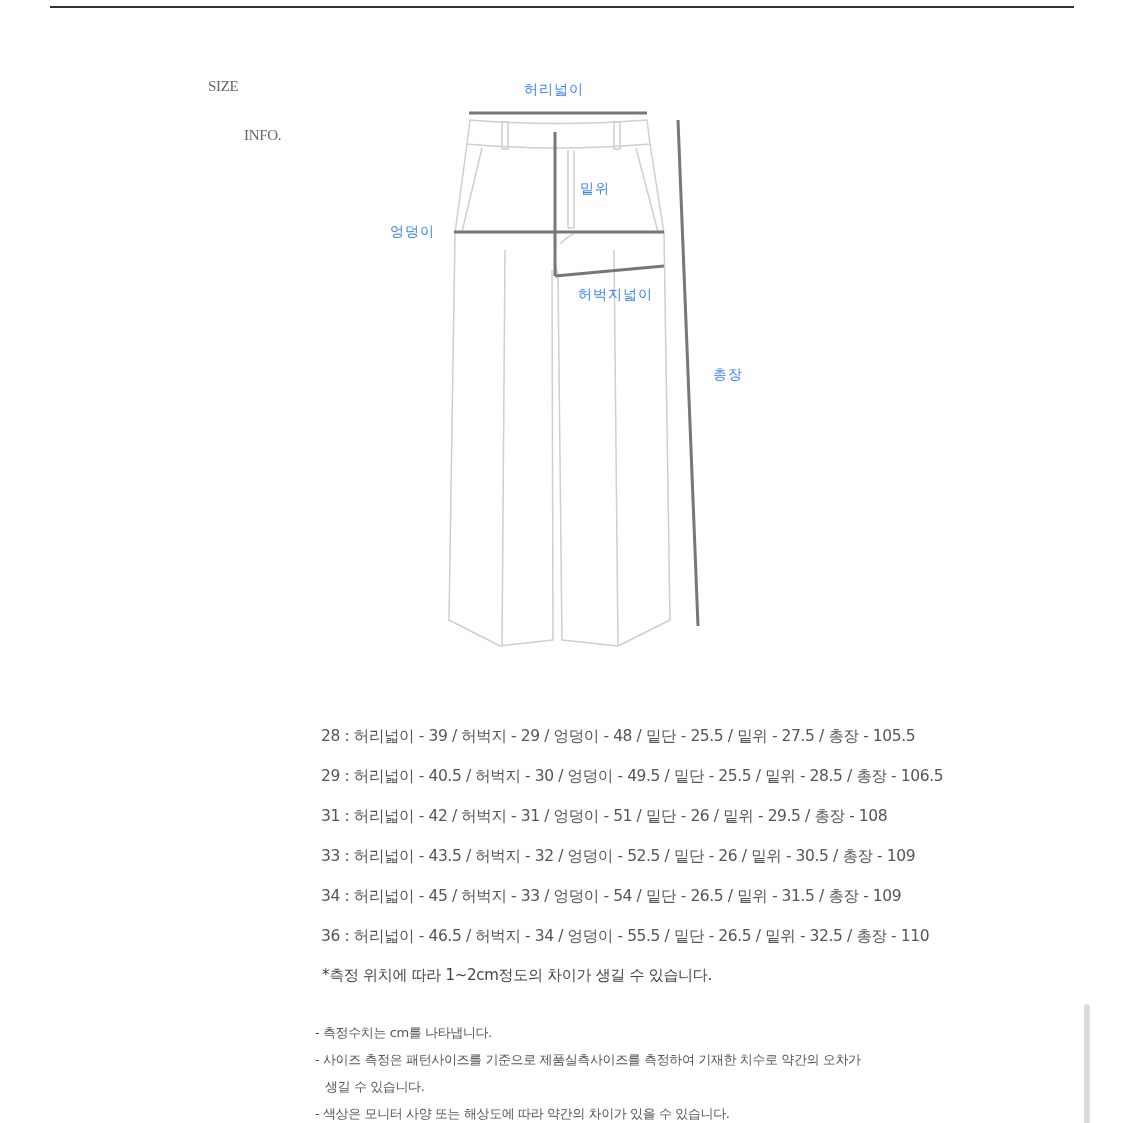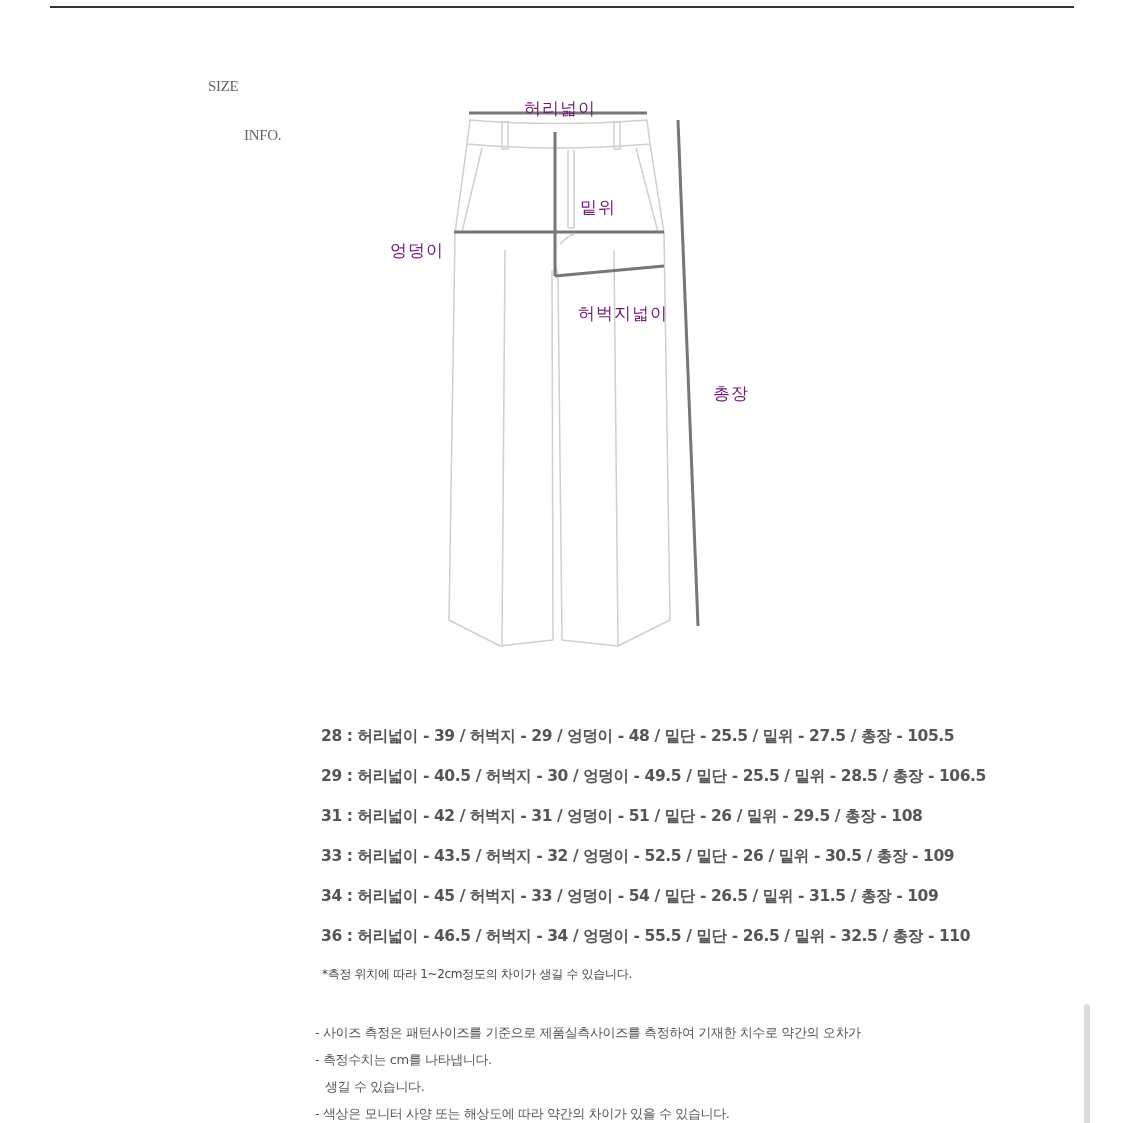--- a/index.html
+++ b/index.html
@@ -41,50 +41,48 @@
       width: 1125px;
       height: 700px;
     }
     .diagram svg {
       position: absolute;
       left: 0;
       top: 0;
     }
     .measure-label {
       position: absolute;
-      font-size: 17px;
-      color: #701a75;
+      font-size: 14px;
+      color: #3b82f6;
       letter-spacing: 1px;
-      margin-top: 16px;
     }
     .m-waist { left: 524px; top: 81px; }
     .m-rise { left: 580px; top: 180px; }
     .m-hip { left: 390px; top: 223px; }
     .m-thigh { left: 578px; top: 286px; }
     .m-length { left: 713px; top: 366px; }
 
     .size-table {
       position: absolute;
       left: 321px;
       top: 726px;
-      font-weight: bold;
     }
     .size-row {
       height: 40px;
       font-size: 15.5px;
       color: #555555;
       letter-spacing: -0.4px;
       line-height: 20px;
       white-space: nowrap;
     }
     .size-note {
       position: absolute;
       left: 322px;
       top: 966px;
-      font-size: 12px;
+      font-size: 15px;
       color: #444444;
       letter-spacing: -0.3px;
       white-space: nowrap;
     }
     .notes {
       position: absolute;
       left: 315px;
       top: 1019px;
       font-size: 13px;
       color: #555555;
@@ -160,19 +158,19 @@
   <div class="size-row">29 : 허리넓이 - 40.5 / 허벅지 - 30 / 엉덩이 - 49.5 / 밑단 - 25.5 / 밑위 - 28.5 / 총장 - 106.5</div>
   <div class="size-row">31 : 허리넓이 - 42 / 허벅지 - 31 / 엉덩이 - 51 / 밑단 - 26 / 밑위 - 29.5 / 총장 - 108</div>
   <div class="size-row">33 : 허리넓이 - 43.5 / 허벅지 - 32 / 엉덩이 - 52.5 / 밑단 - 26 / 밑위 - 30.5 / 총장 - 109</div>
   <div class="size-row">34 : 허리넓이 - 45 / 허벅지 - 33 / 엉덩이 - 54 / 밑단 - 26.5 / 밑위 - 31.5 / 총장 - 109</div>
   <div class="size-row">36 : 허리넓이 - 46.5 / 허벅지 - 34 / 엉덩이 - 55.5 / 밑단 - 26.5 / 밑위 - 32.5 / 총장 - 110</div>
 </div>
 
 <div class="size-note">*측정 위치에 따라 1~2cm정도의 차이가 생길 수 있습니다.</div>
 
 <div class="notes">
+  <div>- 측정수치는 cm를 나타냅니다.</div>
   <div>- 사이즈 측정은 패턴사이즈를 기준으로 제품실측사이즈를 측정하여 기재한  치수로 약간의 오차가</div>
-  <div>- 측정수치는 cm를 나타냅니다.</div>
   <div class="indent">생길 수 있습니다.</div>
   <div>- 색상은 모니터 사양 또는 해상도에 따라 약간의 차이가 있을 수 있습니다.</div>
 </div>
 
 <div class="scrollbar"></div>
 
 </body></html>

